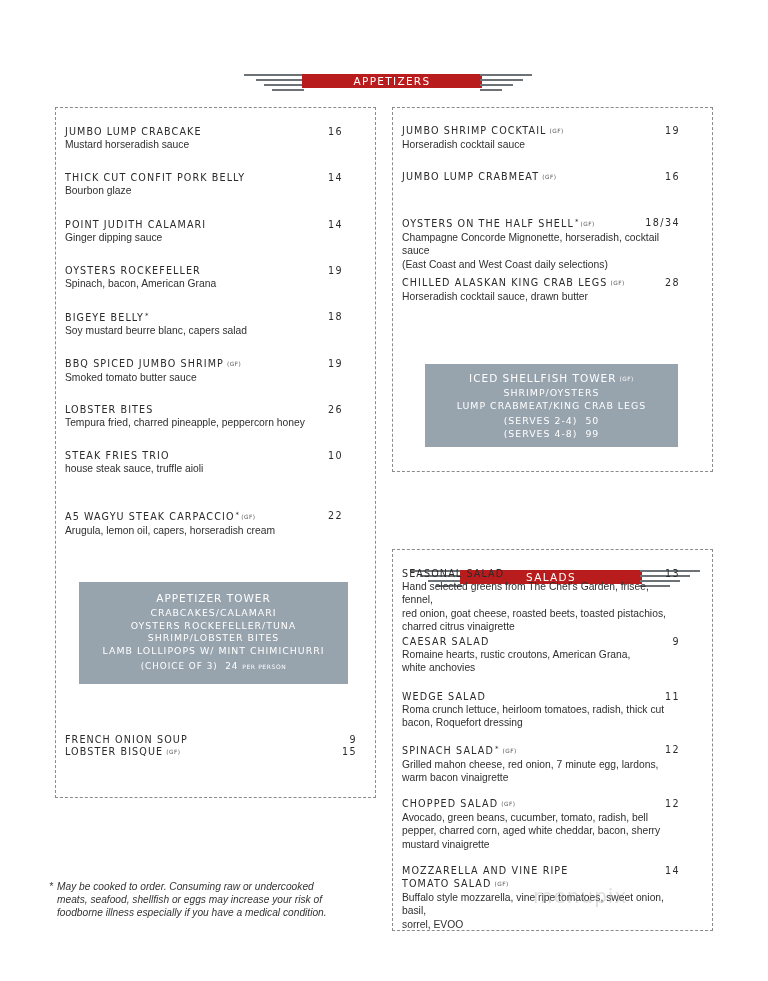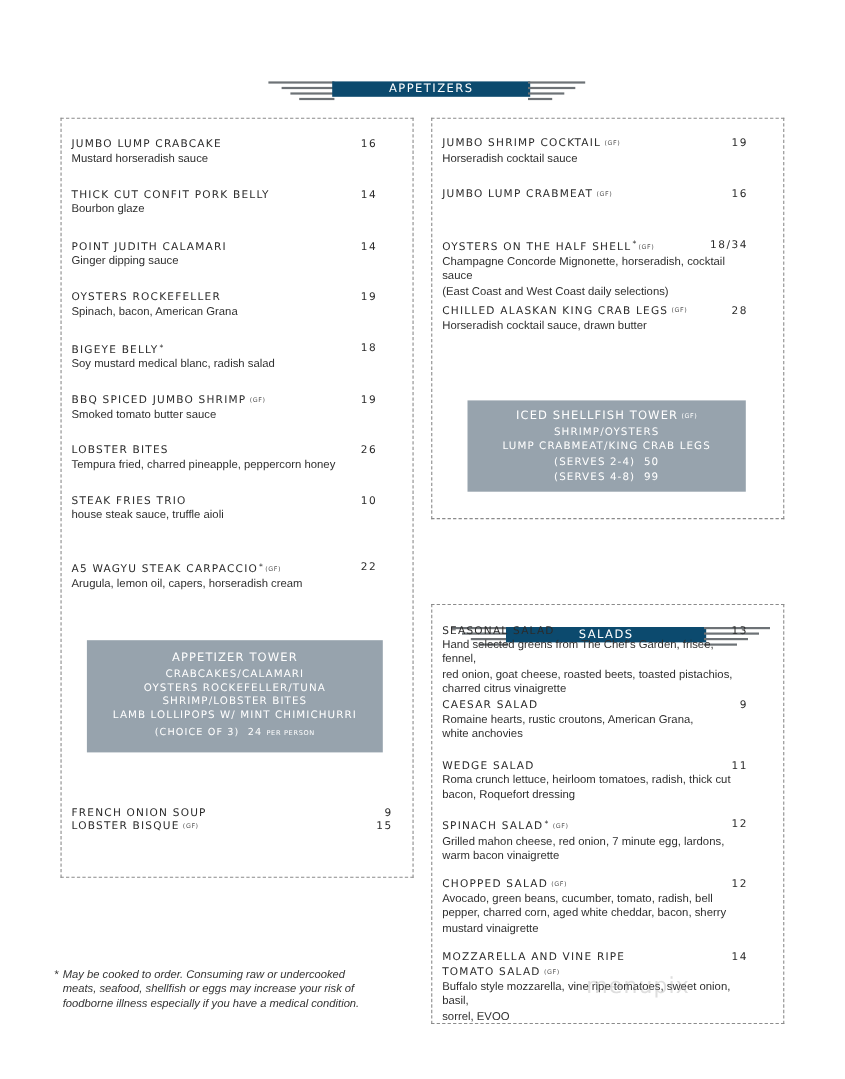--- a/index.html
+++ b/index.html
@@ -1,21 +1,21 @@
 <!DOCTYPE html>
 <html><head>
   <meta charset="utf-8">
   <style>
     * { box-sizing: border-box; margin: 0; padding: 0; }
     html, body { width: 768px; height: 981px; background: #ffffff; overflow: hidden; }
     body { position: relative; font-family: "Liberation Sans", sans-serif; color: #2a2a2a; }
 
     .banner { position: absolute; height: 20px; }
     .banner .bar {
-      position: absolute; top: 3px; height: 14px; background: #0c4a6e;
+      position: absolute; top: 3px; height: 14px; background: #b91c1c;
       color: #ffffff; font-family: "DejaVu Sans", sans-serif; font-size: 10.5px;
       letter-spacing: 1.3px; text-align: center; line-height: 14px;
     }
     .banner .line { position: absolute; height: 2px; background: #6d7276; }
 
     .box { position: absolute; border: 1px dashed #8b8b8b; }
 
     .item { position: absolute; left: 9px; right: 32px; }
     .item .name {
       font-family: "DejaVu Sans", sans-serif; font-size: 9.6px; letter-spacing: 1.1px;
@@ -88,21 +88,21 @@
     <div class="desc">Ginger dipping sauce</div>
   </div>
   <div class="item" style="top:156px;">
     <div class="name">OYSTERS ROCKEFELLER</div>
     <div class="price">19</div>
     <div class="desc">Spinach, bacon, American Grana</div>
   </div>
   <div class="item" style="top:202px;">
     <div class="name"><span>BIGEYE BELLY</span><span class="star">*</span></div>
     <div class="price">18</div>
-    <div class="desc">Soy mustard medical blanc, radish salad</div>
+    <div class="desc">Soy mustard beurre blanc, capers salad</div>
   </div>
   <div class="item" style="top:249px;">
     <div class="name"><span>BBQ SPICED JUMBO SHRIMP</span><span class="gf">(GF)</span></div>
     <div class="price">19</div>
     <div class="desc">Smoked tomato butter sauce</div>
   </div>
   <div class="item" style="top:295px;">
     <div class="name">LOBSTER BITES</div>
     <div class="price">26</div>
     <div class="desc">Tempura fried, charred pineapple, peppercorn honey</div>

